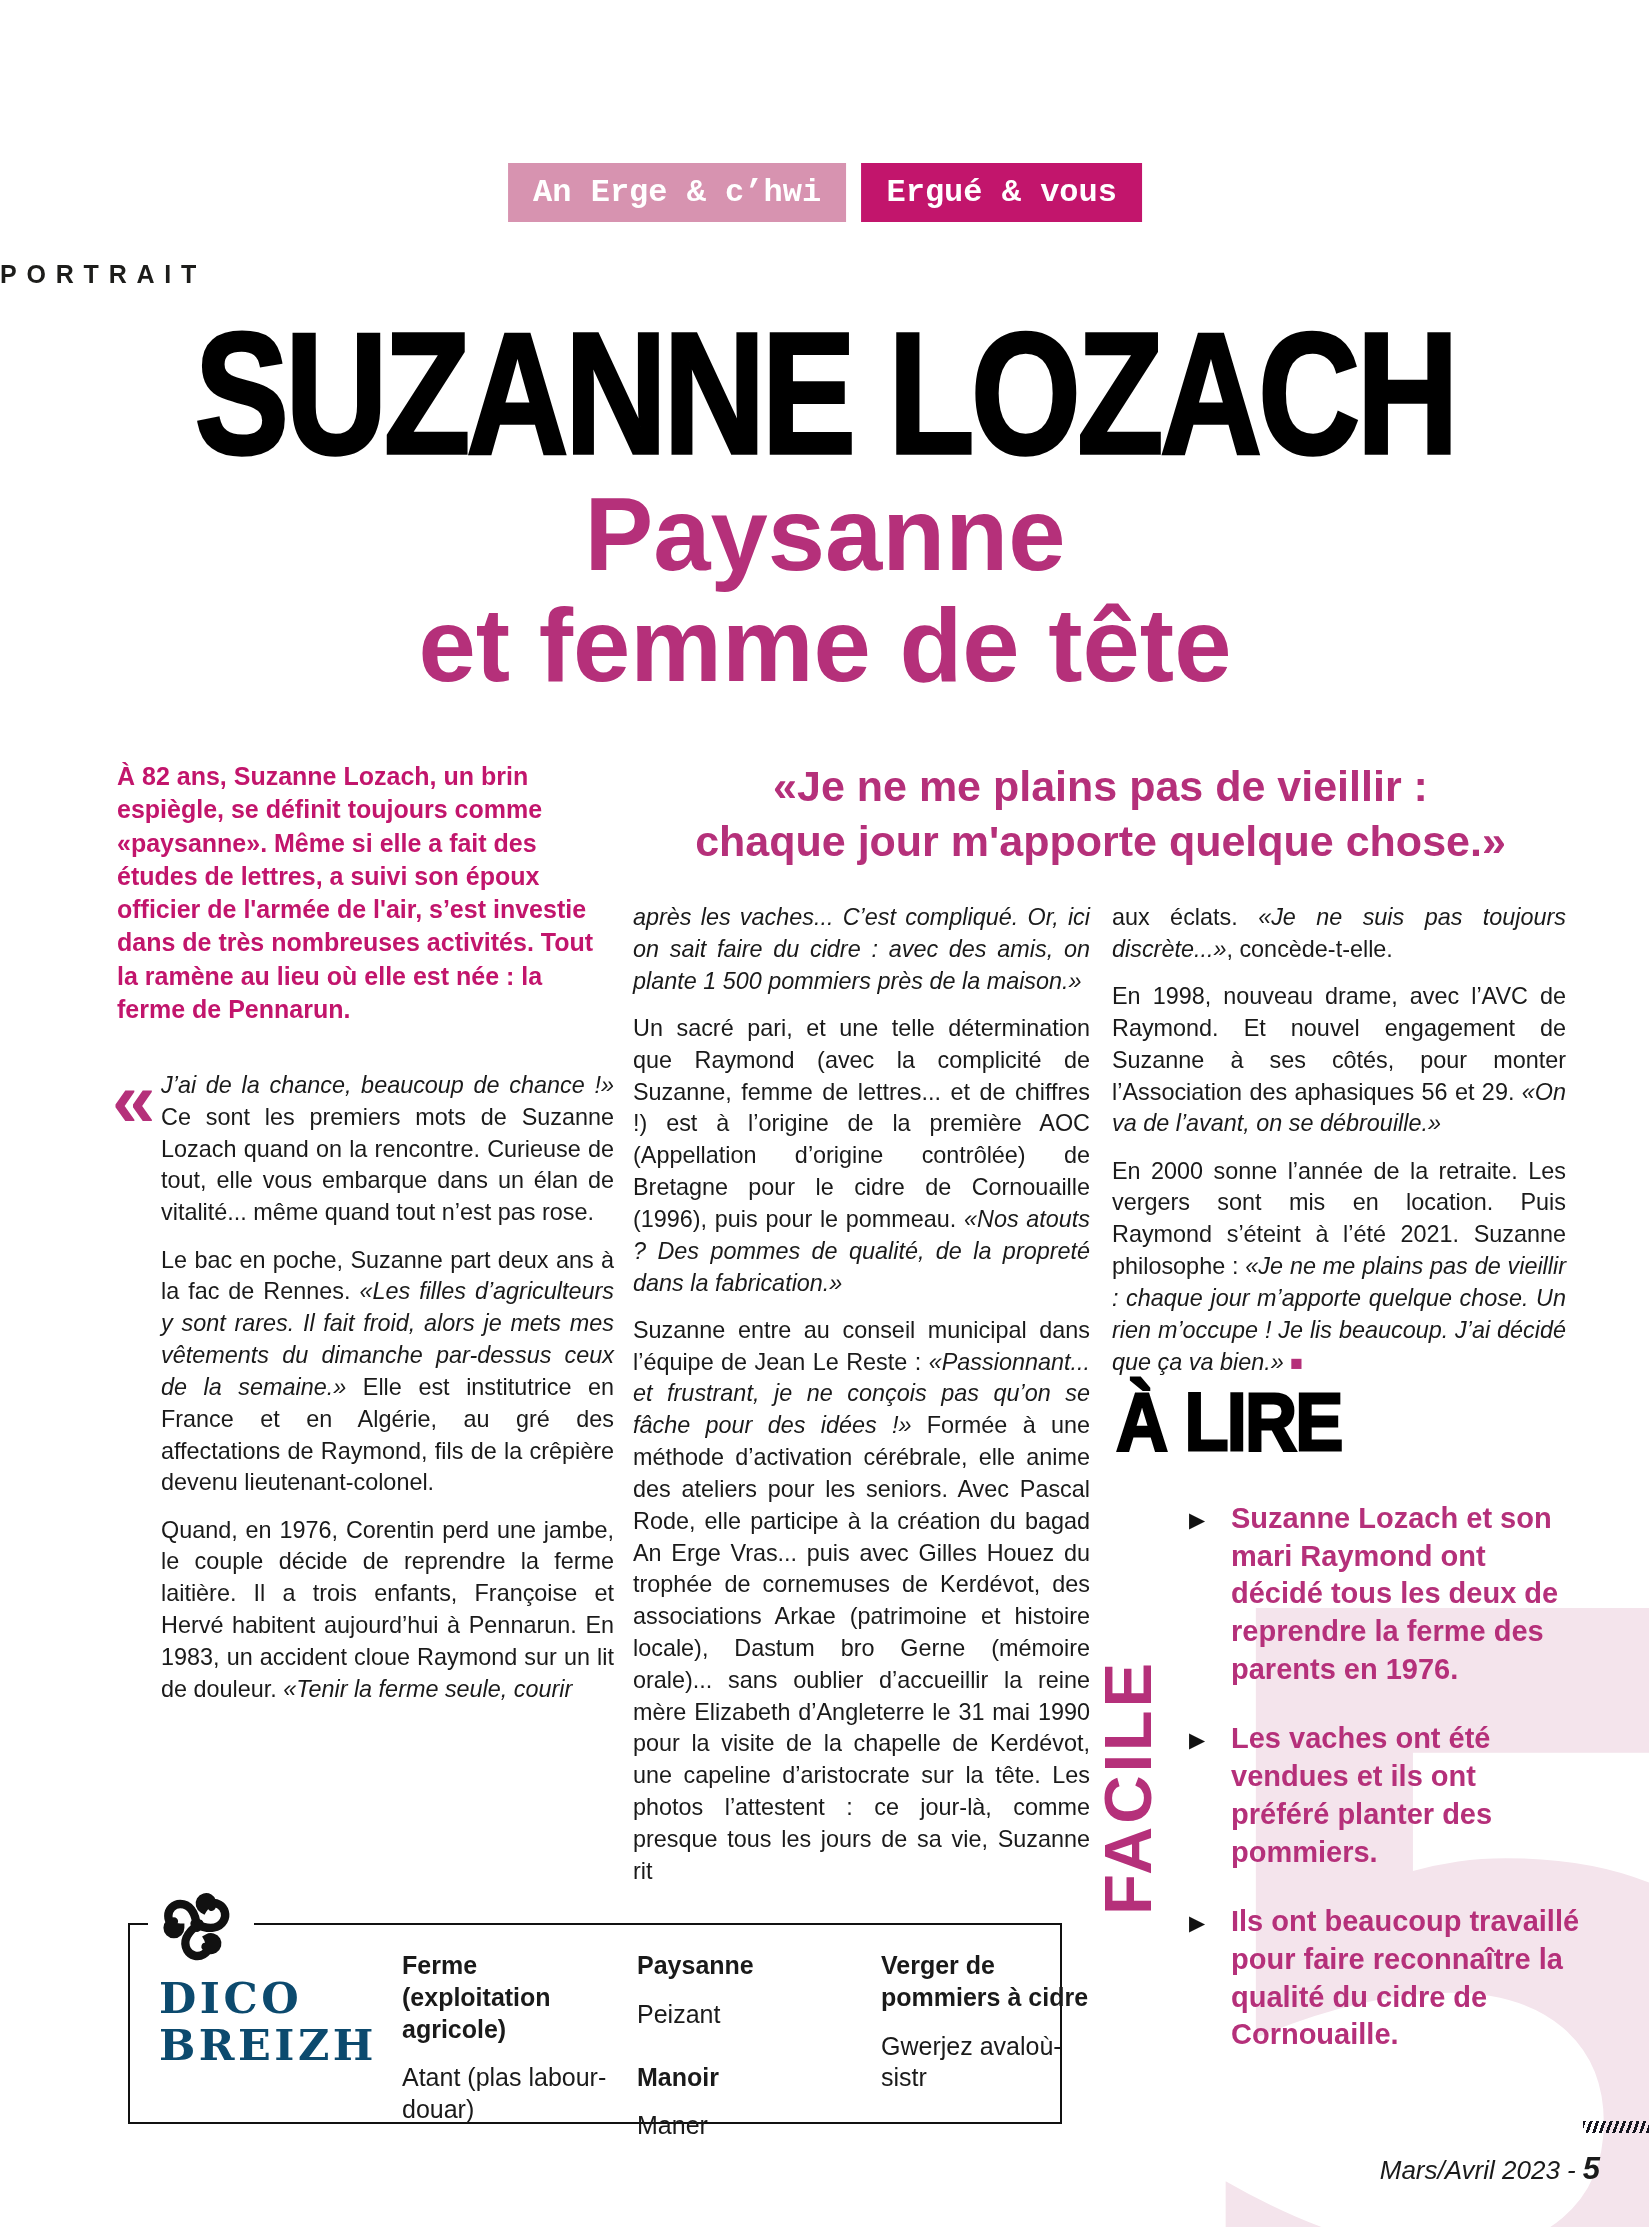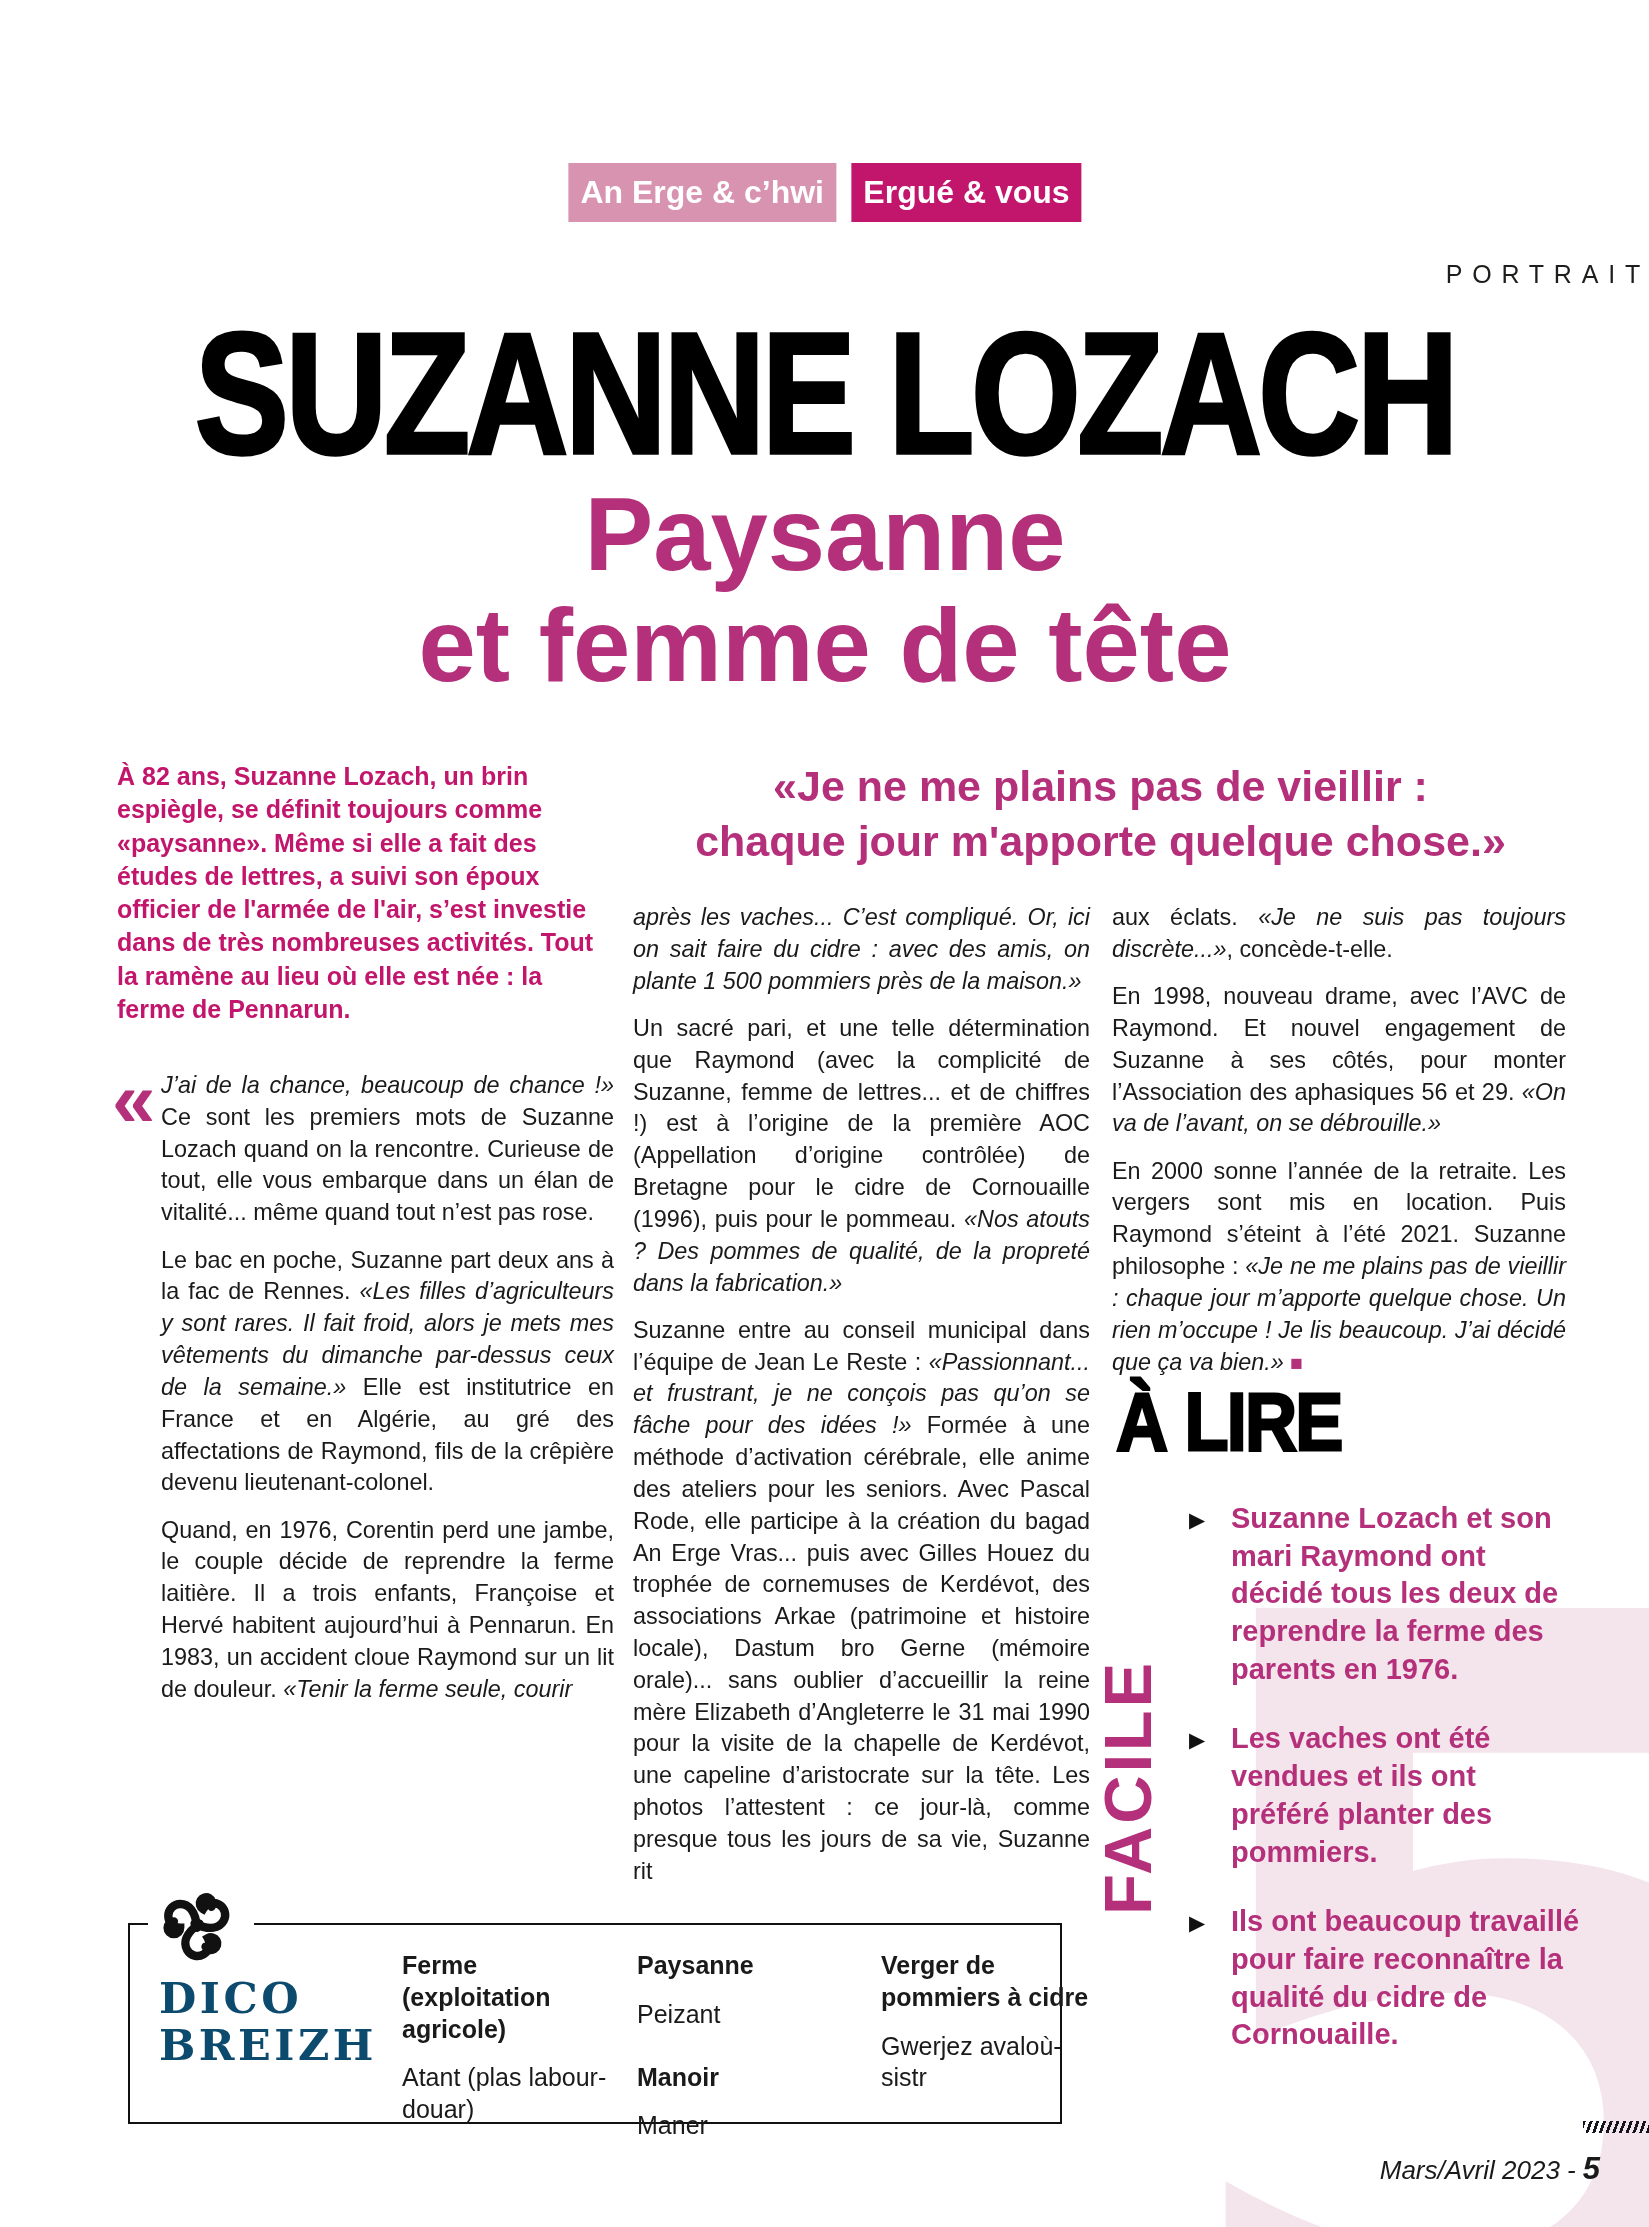--- a/index.html
+++ b/index.html
@@ -11,25 +11,25 @@
   
   .watermark{
     position:absolute; right:-224px; bottom:-391px; z-index:0;
     font-size:1048px; font-weight:700; line-height:1.16; color:#f4e4ec;
     font-family:"DejaVu Sans",sans-serif;
   }
   
   .tabs{position:absolute; top:163px; left:50%; transform:translateX(-50%);
     display:flex; gap:15.4px; z-index:2;}
   .tab{color:#fff; font-weight:700; font-size:32px; line-height:59px; height:59px;
-    padding:0 12px; white-space:nowrap;}
+    padding:0 25px; white-space:nowrap;font-family:Liberation Mono, monospace;}
   .tab-light{background:#d793b0;}
   .tab-dark{background:#c2156c;}
-  .kicker{position:absolute; top:260px; left:0; width:100%; text-align:right;
-    font-size:25px; font-weight:400; letter-spacing:9.8px; color:#1d1d1b;}
+  .kicker{position:absolute; top:260px; left:0; width:100%; text-align:left;
+    font-size:25px; font-weight:700; letter-spacing:9.8px; color:#1d1d1b;}
   .headline{position:absolute; top:312px; left:0; width:100%; text-align:center;
     font-size:172px; font-weight:700; color:#000; line-height:0.95;
     transform:scaleX(0.82); letter-spacing:-4.2px; -webkit-text-stroke:3.5px #000;
     white-space:nowrap;}
   .subtitle{position:absolute; top:479px; left:0; width:100%; text-align:center;
     font-size:103px; font-weight:700; color:#b5307a; line-height:1.08;}
   
   .intro{position:absolute; left:117px; top:760px; width:489px;
     font-size:25px; font-weight:700; color:#c2156c; line-height:1.33; z-index:1;}
   .pullquote{position:absolute; left:629px; top:759px; width:943px;

